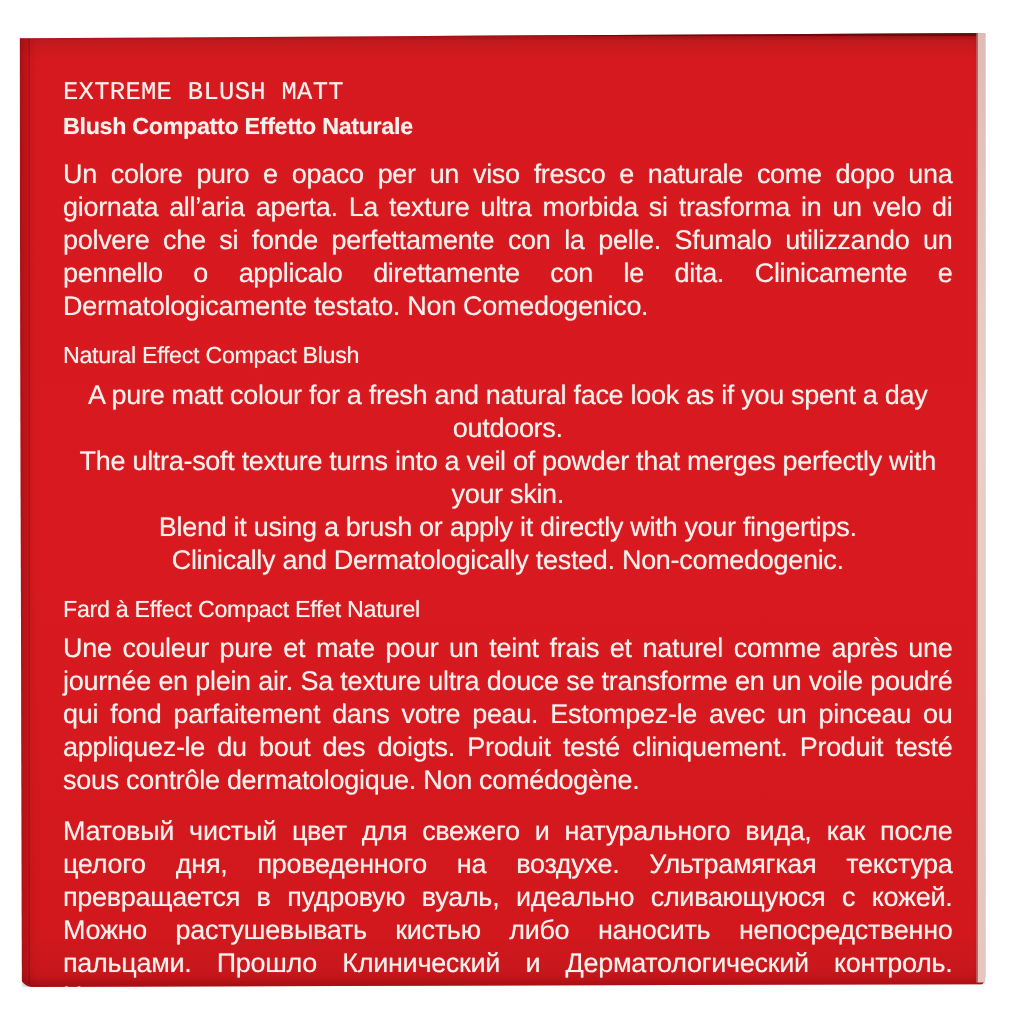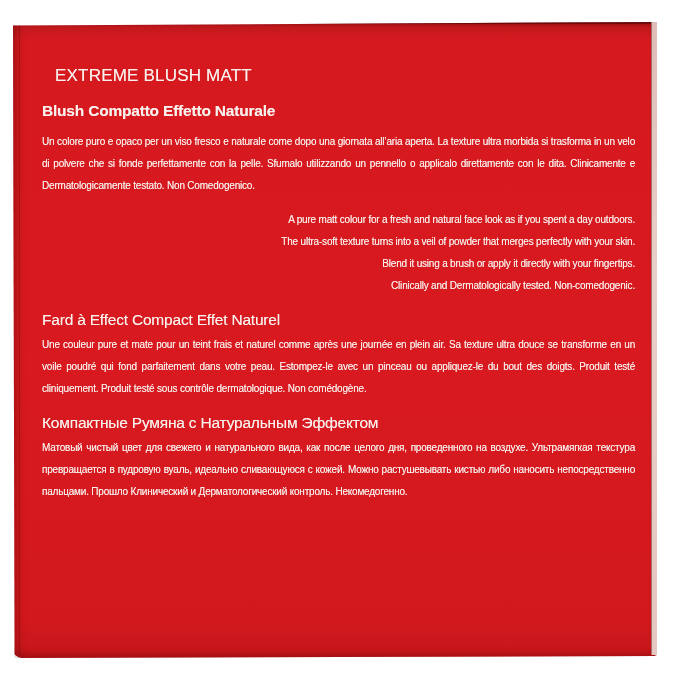--- a/index.html
+++ b/index.html
@@ -60,46 +60,47 @@
     position: absolute;
     left: 29px;
     right: 22px;
     top: 30px;
     color: #f8f0ec;
     letter-spacing: -0.2px;
     text-shadow: 0 0 0.6px rgba(248, 240, 236, 0.65);
   }
   .section { margin: 0 0 12px 0; }
   .main-title {
-    margin: 13px;
+    margin: 0;
     font-size: 17px;
     line-height: 22px;
     font-weight: normal;
     letter-spacing: 0.2px;
+    font-family: Liberation Mono, monospace;
   }
   .sub-title {
     margin: 0 0 9px 0;
     font-size: 15.5px;
     line-height: 22px;
     font-weight: bold;
   }
   .section-title {
     margin: 0 0 3px 0;
     font-size: 15.5px;
     line-height: 22px;
     font-weight: normal;
   }
   .body-text {
     margin: 0;
-    font-size: 10px;
+    font-size: 18px;
     line-height: 22px;
     text-align: justify;
   }
   .body-text.lines {
-    text-align: right;
+    text-align: center;
     white-space: pre-line;
   }
 </style>
 </head>
 <body>
 
 <div class="stage">
   <div class="box">
     <div class="edge-top"></div>
     <div class="fold-left"></div>
@@ -107,31 +108,31 @@
 
     <div class="content">
 
       <div class="section">
         <h1 class="main-title">EXTREME BLUSH MATT</h1>
         <h2 class="sub-title">Blush Compatto Effetto Naturale</h2>
         <p class="body-text">Un colore puro e opaco per un viso fresco e naturale come dopo una giornata all’aria aperta. La texture ultra morbida si trasforma in un velo di polvere che si fonde perfettamente con la pelle. Sfumalo utilizzando un pennello o applicalo direttamente con le dita. Clinicamente e Dermatologicamente testato. Non Comedogenico.</p>
       </div>
 
       <div class="section">
+        <h2 class="section-title">Natural Effect Compact Blush</h2>
         <p class="body-text lines">A pure matt colour for a fresh and natural face look as if you spent a day outdoors.
 The ultra-soft texture turns into a veil of powder that merges perfectly with your skin.
 Blend it using a brush or apply it directly with your fingertips.
 Clinically and Dermatologically tested. Non-comedogenic.</p>
       </div>
 
       <div class="section">
         <h2 class="section-title">Fard à Effect Compact Effet Naturel</h2>
         <p class="body-text">Une couleur pure et mate pour un teint frais et naturel comme après une journée en plein air. Sa texture ultra douce se transforme en un voile poudré qui fond parfaitement dans votre peau. Estompez-le avec un pinceau ou appliquez-le du bout des doigts. Produit testé cliniquement. Produit testé sous contrôle dermatologique. Non comédogène.</p>
       </div>
 
       <div class="section">
-        <h2 class="section-title">Компактные Румяна с Натуральным Эффектом</h2>
         <p class="body-text">Матовый чистый цвет для свежего и натурального вида, как после целого дня, проведенного на воздухе. Ультрамягкая текстура превращается в пудровую вуаль, идеально сливающуюся с кожей. Можно растушевывать кистью либо наносить непосредственно пальцами. Прошло Клинический и Дерматологический контроль. Некомедогенно.</p>
       </div>
 
     </div>
   </div>
 </div>
 
 </body></html>

